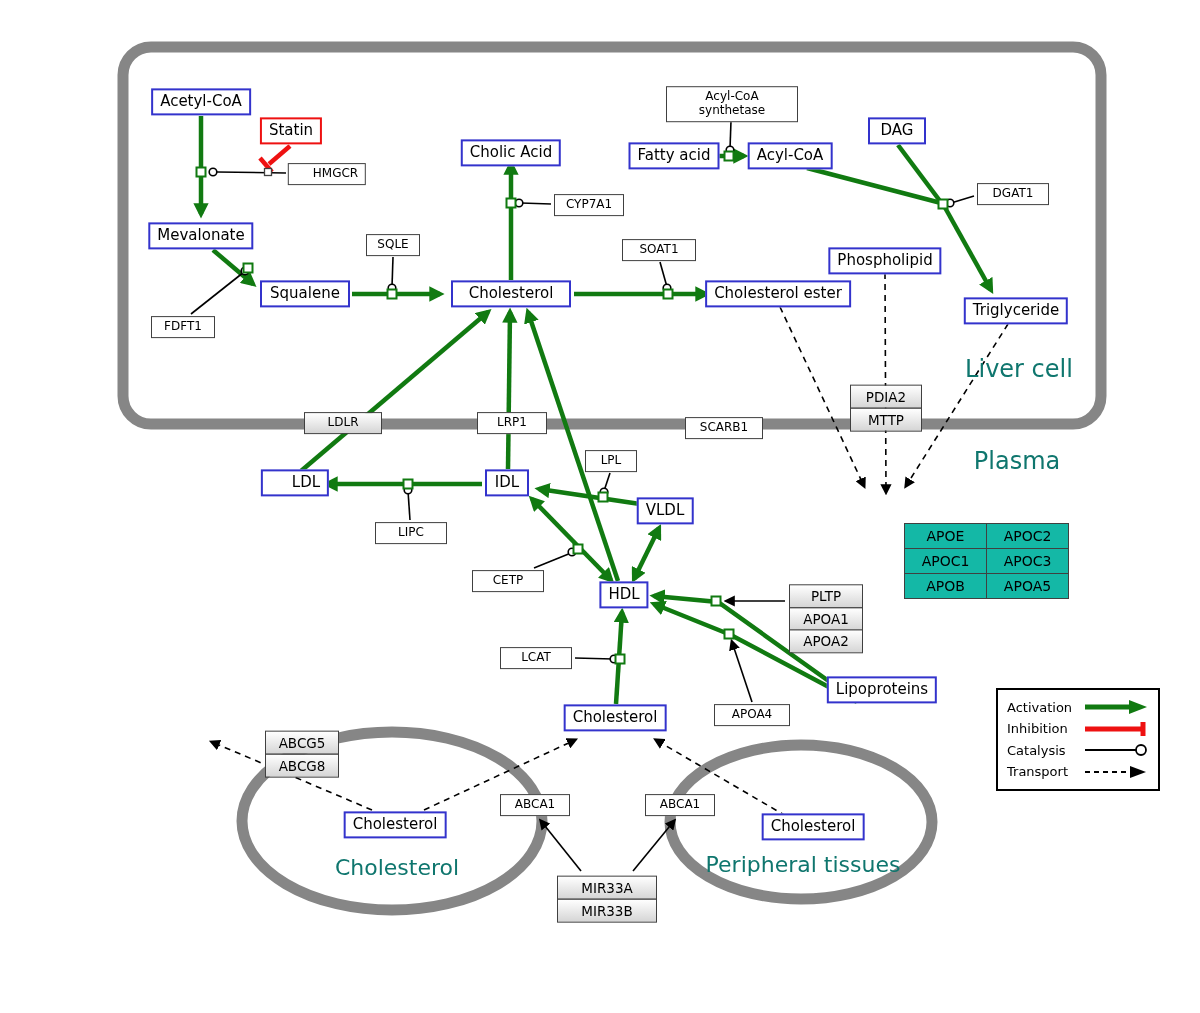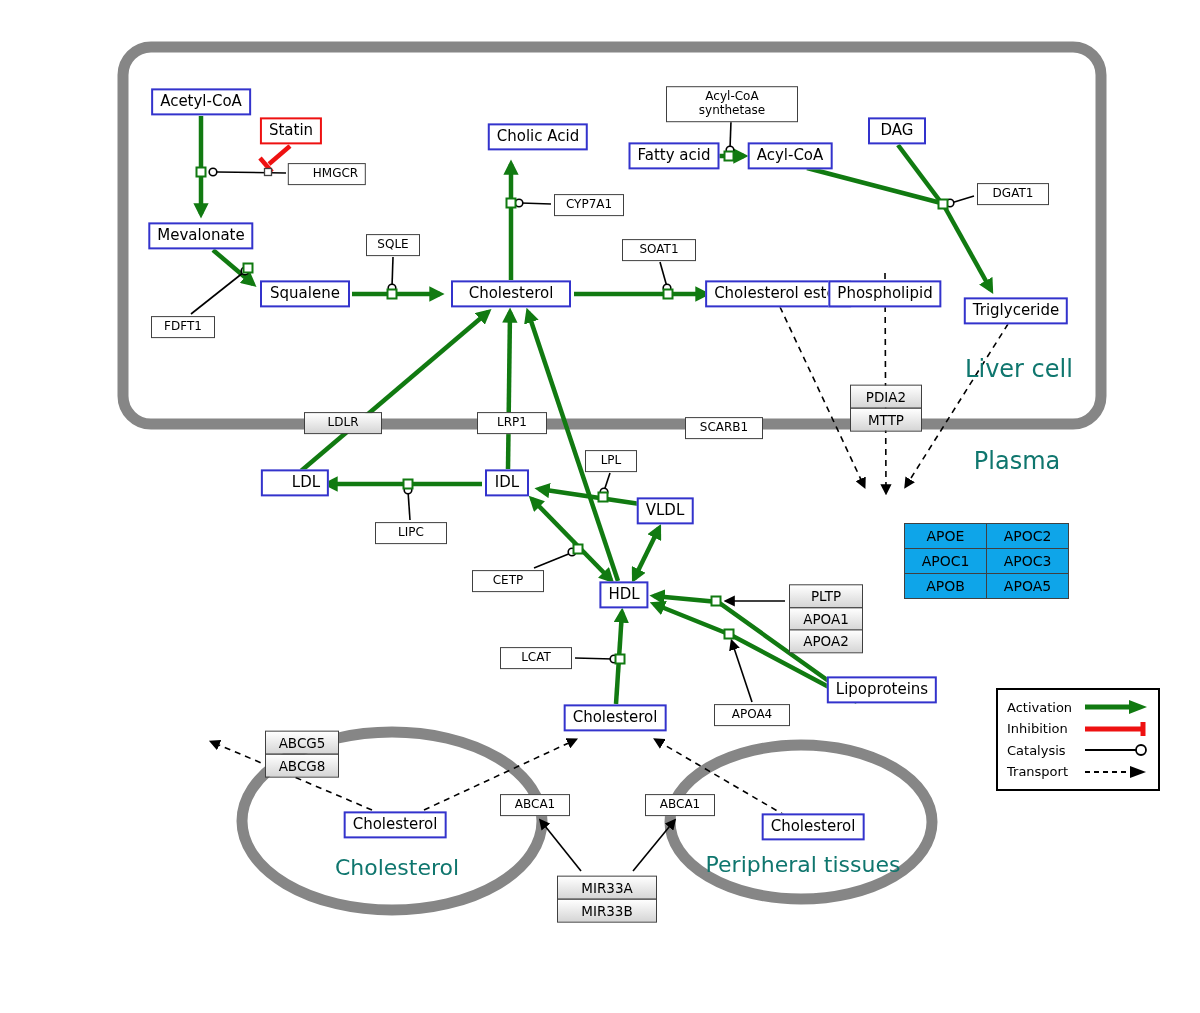--- a/index.html
+++ b/index.html
@@ -13,21 +13,21 @@
   .n.grad { background: linear-gradient(#ffffff, #d5d5d5); }
   .n.wrap { white-space: normal; width: 132px; }
   .stack { position: absolute; transform: translate(-50%,-50%); z-index: 3; }
   .stack .row { border: 1.3px solid #404040; background: linear-gradient(#ffffff, #d5d5d5);
                 font-size: 13.5px; text-align: center; padding: 3px 6px; }
   .stack .row + .row { margin-top: -1.3px; }
   .region-label { position: absolute; transform: translate(-50%,-50%); color: #0f766e; font-weight: normal;
                   font-size: 24px; white-space: nowrap; z-index: 2; background: transparent; }
   .region-label.small { font-size: 22px; }
   .apo-table { position: absolute; border-collapse: collapse; z-index: 3; }
-  .apo-table td { border: 1.3px solid #404040; width: 82px; height: 25px; text-align: center; font-size: 14px; background: #0ea5e9; }
+  .apo-table td { border: 1.3px solid #404040; width: 82px; height: 25px; text-align: center; font-size: 14px; background: #14b8a6; }
   #legend { position: absolute; left: 996px; top: 688px; width: 164px; height: 103px; border: 2.5px solid #000;
             background: #fff; padding: 7px 9px; display: flex; flex-direction: column; justify-content: space-between; z-index: 3; }
   .lrow { display: flex; align-items: center; justify-content: space-between; height: 20px; }
   .lrow .ltext { font-size: 13px; color: #000; }
 </style>
 </head>
 <body>
 
 <div id="canvas">
 
@@ -141,30 +141,30 @@
   <div class="region-label small" style="left:803px; top:864px;">Peripheral tissues</div>
 
   <div class="n blue" style="left:201px; top:102px; min-width:84px;">Acetyl-CoA</div>
   <div class="n red" style="left:291px; top:131px; min-width:58px;">Statin</div>
   <div class="n" style="left:327px; top:174px; min-width:78px;padding-left:24px;">HMGCR</div>
   <div class="n blue" style="left:201px; top:236px; min-width:88px;">Mevalonate</div>
   <div class="n" style="left:183px; top:327px; min-width:64px;">FDFT1</div>
   <div class="n blue" style="left:305px; top:294px; min-width:90px;">Squalene</div>
   <div class="n" style="left:393px; top:245px; min-width:54px;">SQLE</div>
   <div class="n blue" style="left:511px; top:294px; min-width:120px;">Cholesterol</div>
-  <div class="n blue" style="left:511px; top:137px; min-width:92px;margin-left:27px;">Cholic Acid</div>
+  <div class="n blue" style="left:511px; top:153px; min-width:92px;">Cholic Acid</div>
   <div class="n" style="left:589px; top:205px; min-width:70px;">CYP7A1</div>
   <div class="n" style="left:659px; top:250px; min-width:74px;">SOAT1</div>
   <div class="n blue" style="left:778px; top:294px; min-width:122px;">Cholesterol ester</div>
   <div class="n wrap" style="left:732px; top:104px;">Acyl-CoA synthetase</div>
   <div class="n blue" style="left:674px; top:156px; min-width:70px;">Fatty acid</div>
   <div class="n blue" style="left:790px; top:156px; min-width:70px;">Acyl-CoA</div>
   <div class="n blue" style="left:897px; top:131px; min-width:58px;">DAG</div>
   <div class="n" style="left:1013px; top:194px; min-width:72px;">DGAT1</div>
-  <div class="n blue" style="left:885px; top:261px; min-width:98px;margin-top:33px;">Phospholipid</div>
+  <div class="n blue" style="left:885px; top:261px; min-width:98px;">Phospholipid</div>
   <div class="n blue" style="left:1016px; top:311px; min-width:102px;">Triglyceride</div>
 
   <div class="n grad" style="left:343px; top:423px; min-width:78px;">LDLR</div>
   <div class="n" style="left:512px; top:423px; min-width:70px;">LRP1</div>
   <div class="n" style="left:724px; top:428px; min-width:78px;">SCARB1</div>
   <div class="stack" style="left:886px; top:408px;">
     <div class="row" style="width:72px;">PDIA2</div>
     <div class="row" style="width:72px;">MTTP</div>
   </div>
 

